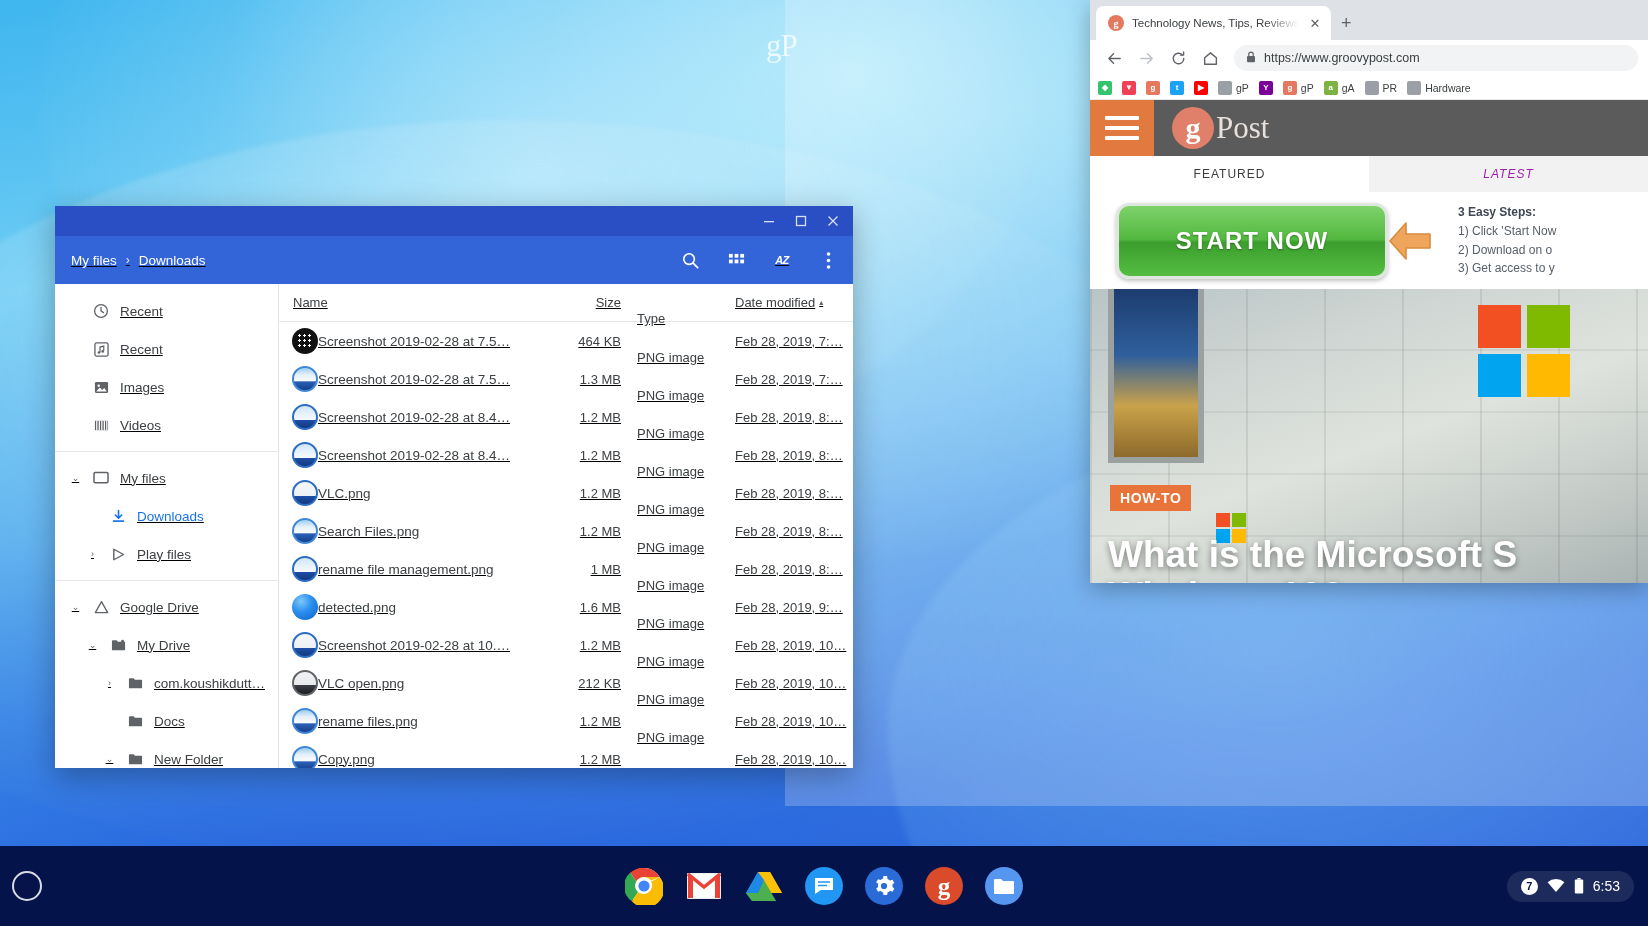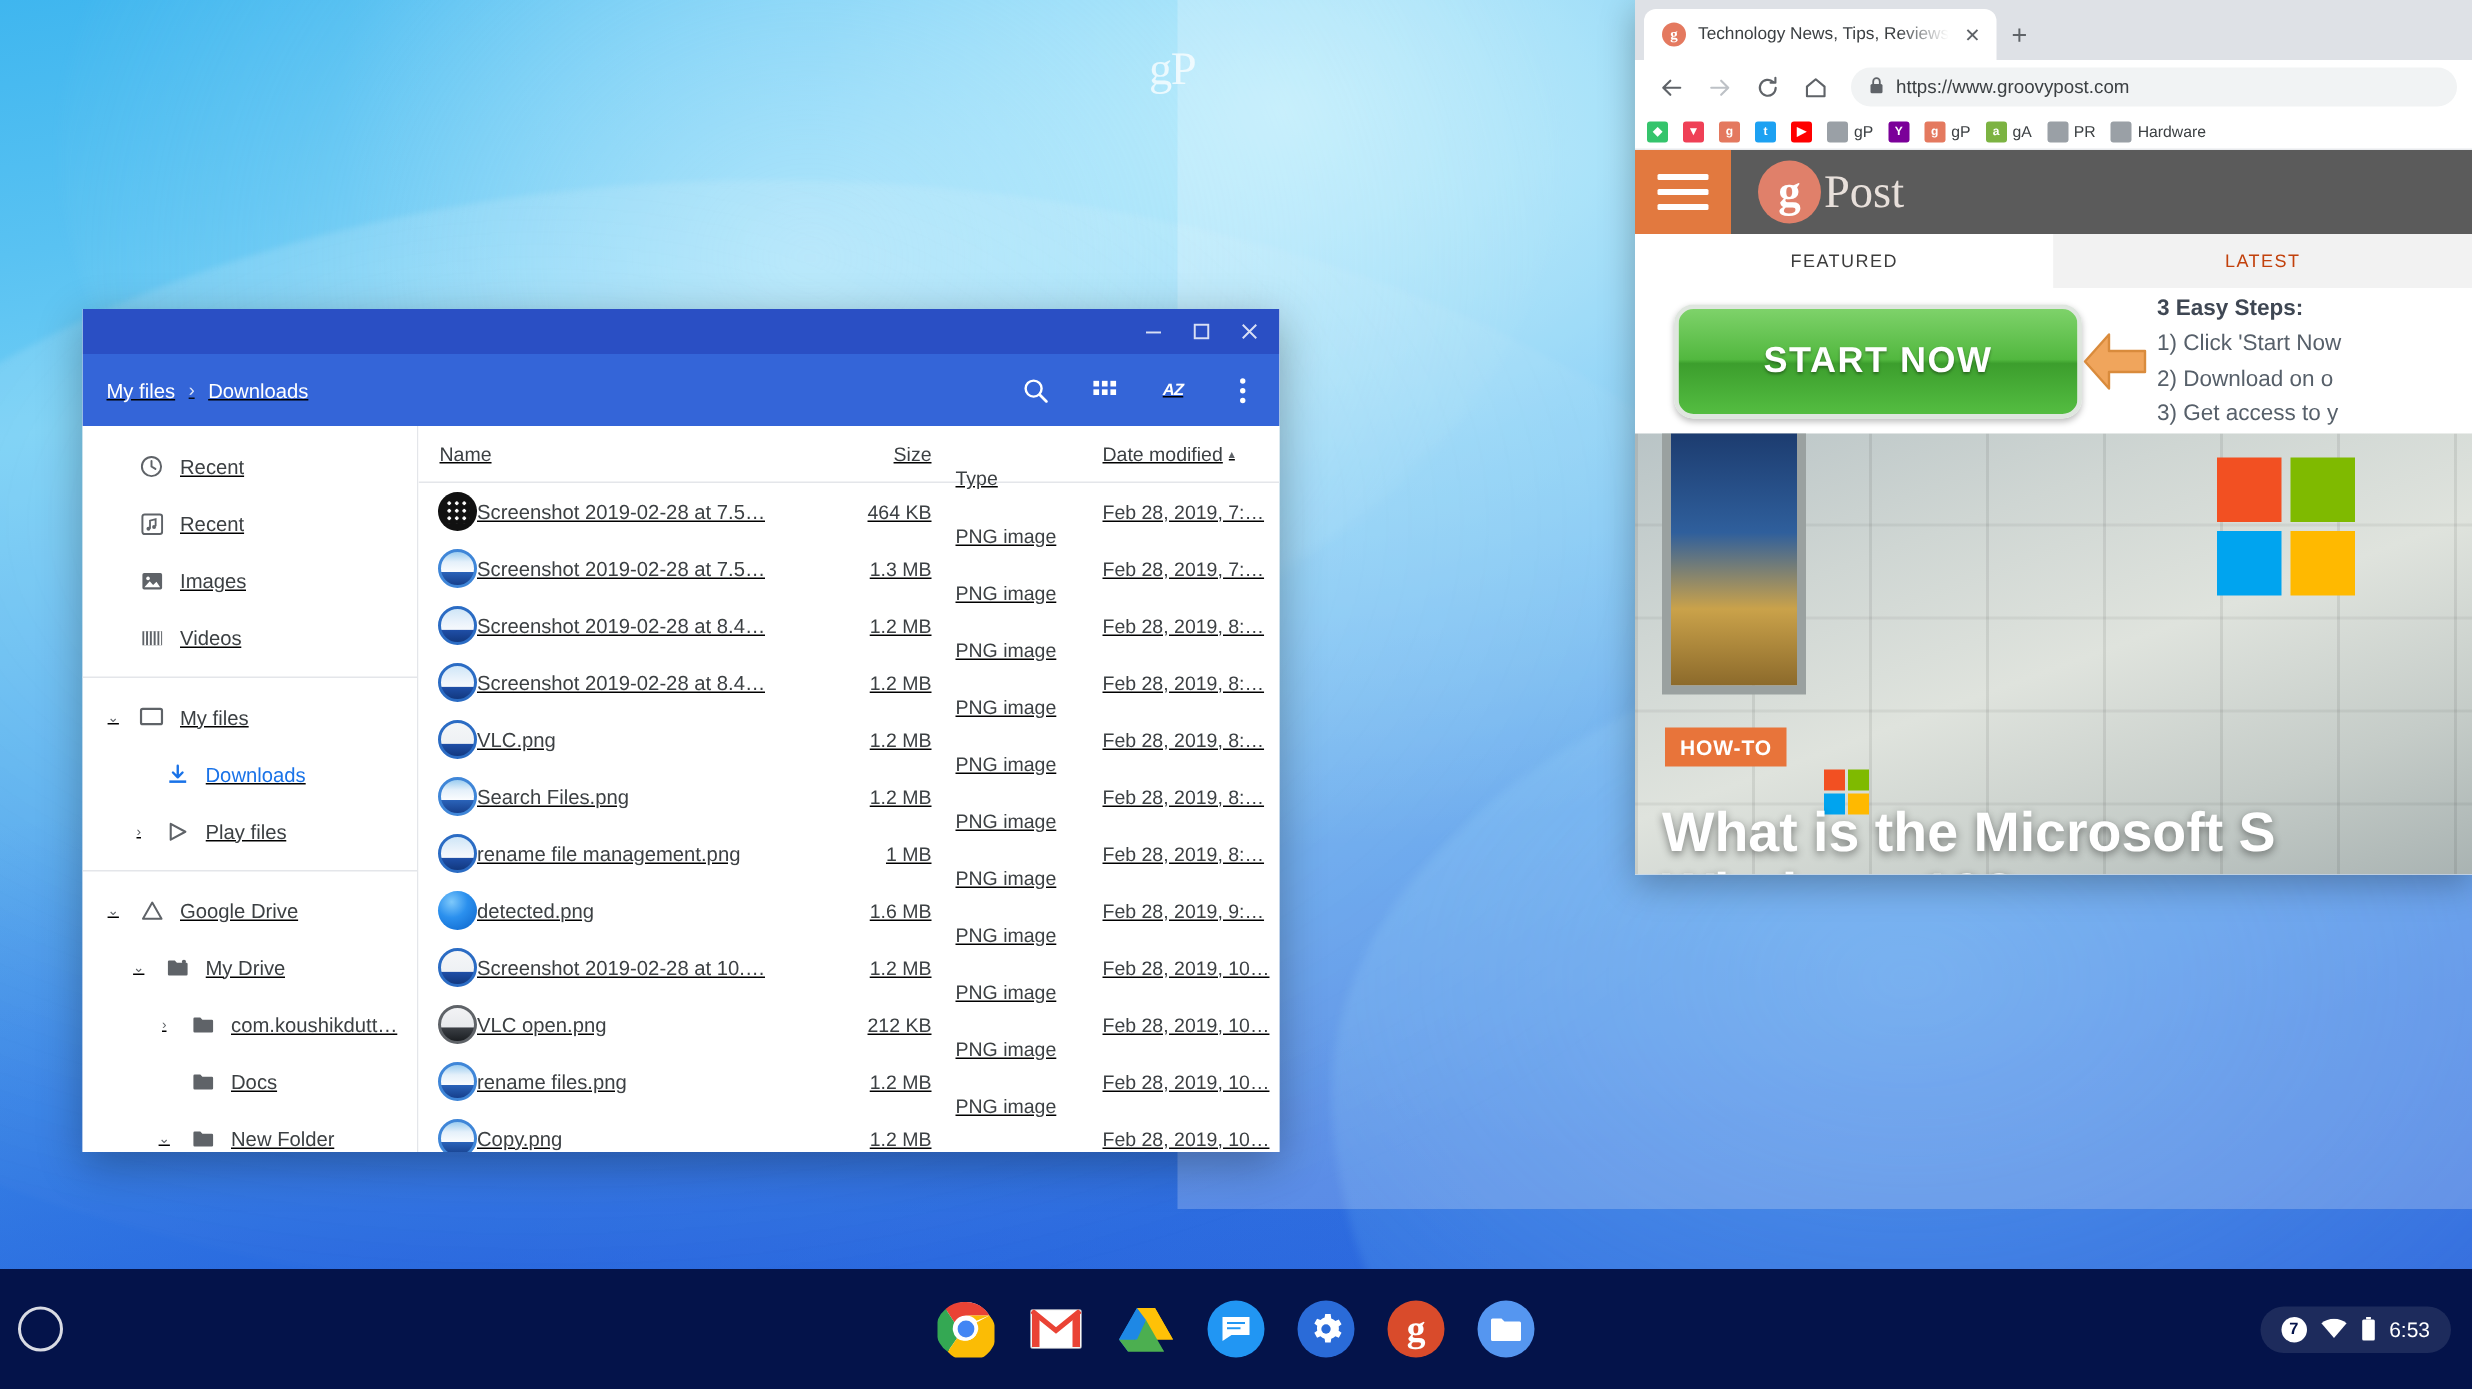--- a/index.html
+++ b/index.html
@@ -235,37 +235,37 @@
     width: 42px; height: 42px; border-radius: 50%; background: #e0806a;
     color: #fff; display: flex; align-items: center; justify-content: center;
     font-size: 30px; font-weight: 700; margin-right: 2px;
   }
   #site-tabs { height: 36px; display: flex; background: #ececec; }
   .site-tab {
     flex: 1 1 0; display: flex; align-items: center; justify-content: center;
     font-size: 12px; letter-spacing: 1px; color: #4a4a4a;
   }
   .site-tab.active { background: #fff; color: #3c3c3c; }
-  .site-tab.inactive { color: #c2410c; background: #f2f2f2; }
+  .site-tab.inactive { color: #a21caf; background: #f2f2f2; font-style: italic; }
 
   #ad-banner { height: 97px; background: #fff; display: flex; align-items: center; padding: 0 0 0 26px; gap: 6px; }
   #start-now-btn {
     width: 272px; height: 76px; border-radius: 13px;
     background: linear-gradient(#7ed26a 0%, #52b83f 48%, #3c9e2d 52%, #54bd41 100%);
     border: 3px solid #dfe6df;
     box-shadow: 0 2px 4px rgba(0,0,0,0.25);
     display: flex; align-items: center; justify-content: center;
     color: #fff; font-size: 24px; font-weight: 700; letter-spacing: 1px;
     text-shadow: 0 1px 2px rgba(0,0,0,0.35);
   }
   #ad-arrow {
     width: 44px; height: 50px; flex: 0 0 44px; margin-left: -6px;
     display: flex; align-items: center; justify-content: center;
   }
-  #ad-steps { margin-left: 0; font-size: 15px; color: #57606a; line-height: 1.55; white-space: nowrap; }
+  #ad-steps { margin-left: 20px; font-size: 12px; color: #57606a; line-height: 1.55; white-space: nowrap; }
   #ad-steps .step-title { font-weight: 700; color: #3f4753; }
 
   #hero { position: relative; height: 294px; overflow: hidden;
     background: linear-gradient(160deg,#b9c4c6 0%, #cfd6d3 28%, #dfe3dd 52%, #c5ccc8 78%, #a9b3b2 100%); }
   #hero-win {
     position: absolute; right: 78px; top: 16px; width: 92px; height: 92px;
     display: grid; grid-template-columns: 1fr 1fr; grid-template-rows: 1fr 1fr; gap: 6px;
   }
   #hero-win i { display: block; }
   #hero-building {

